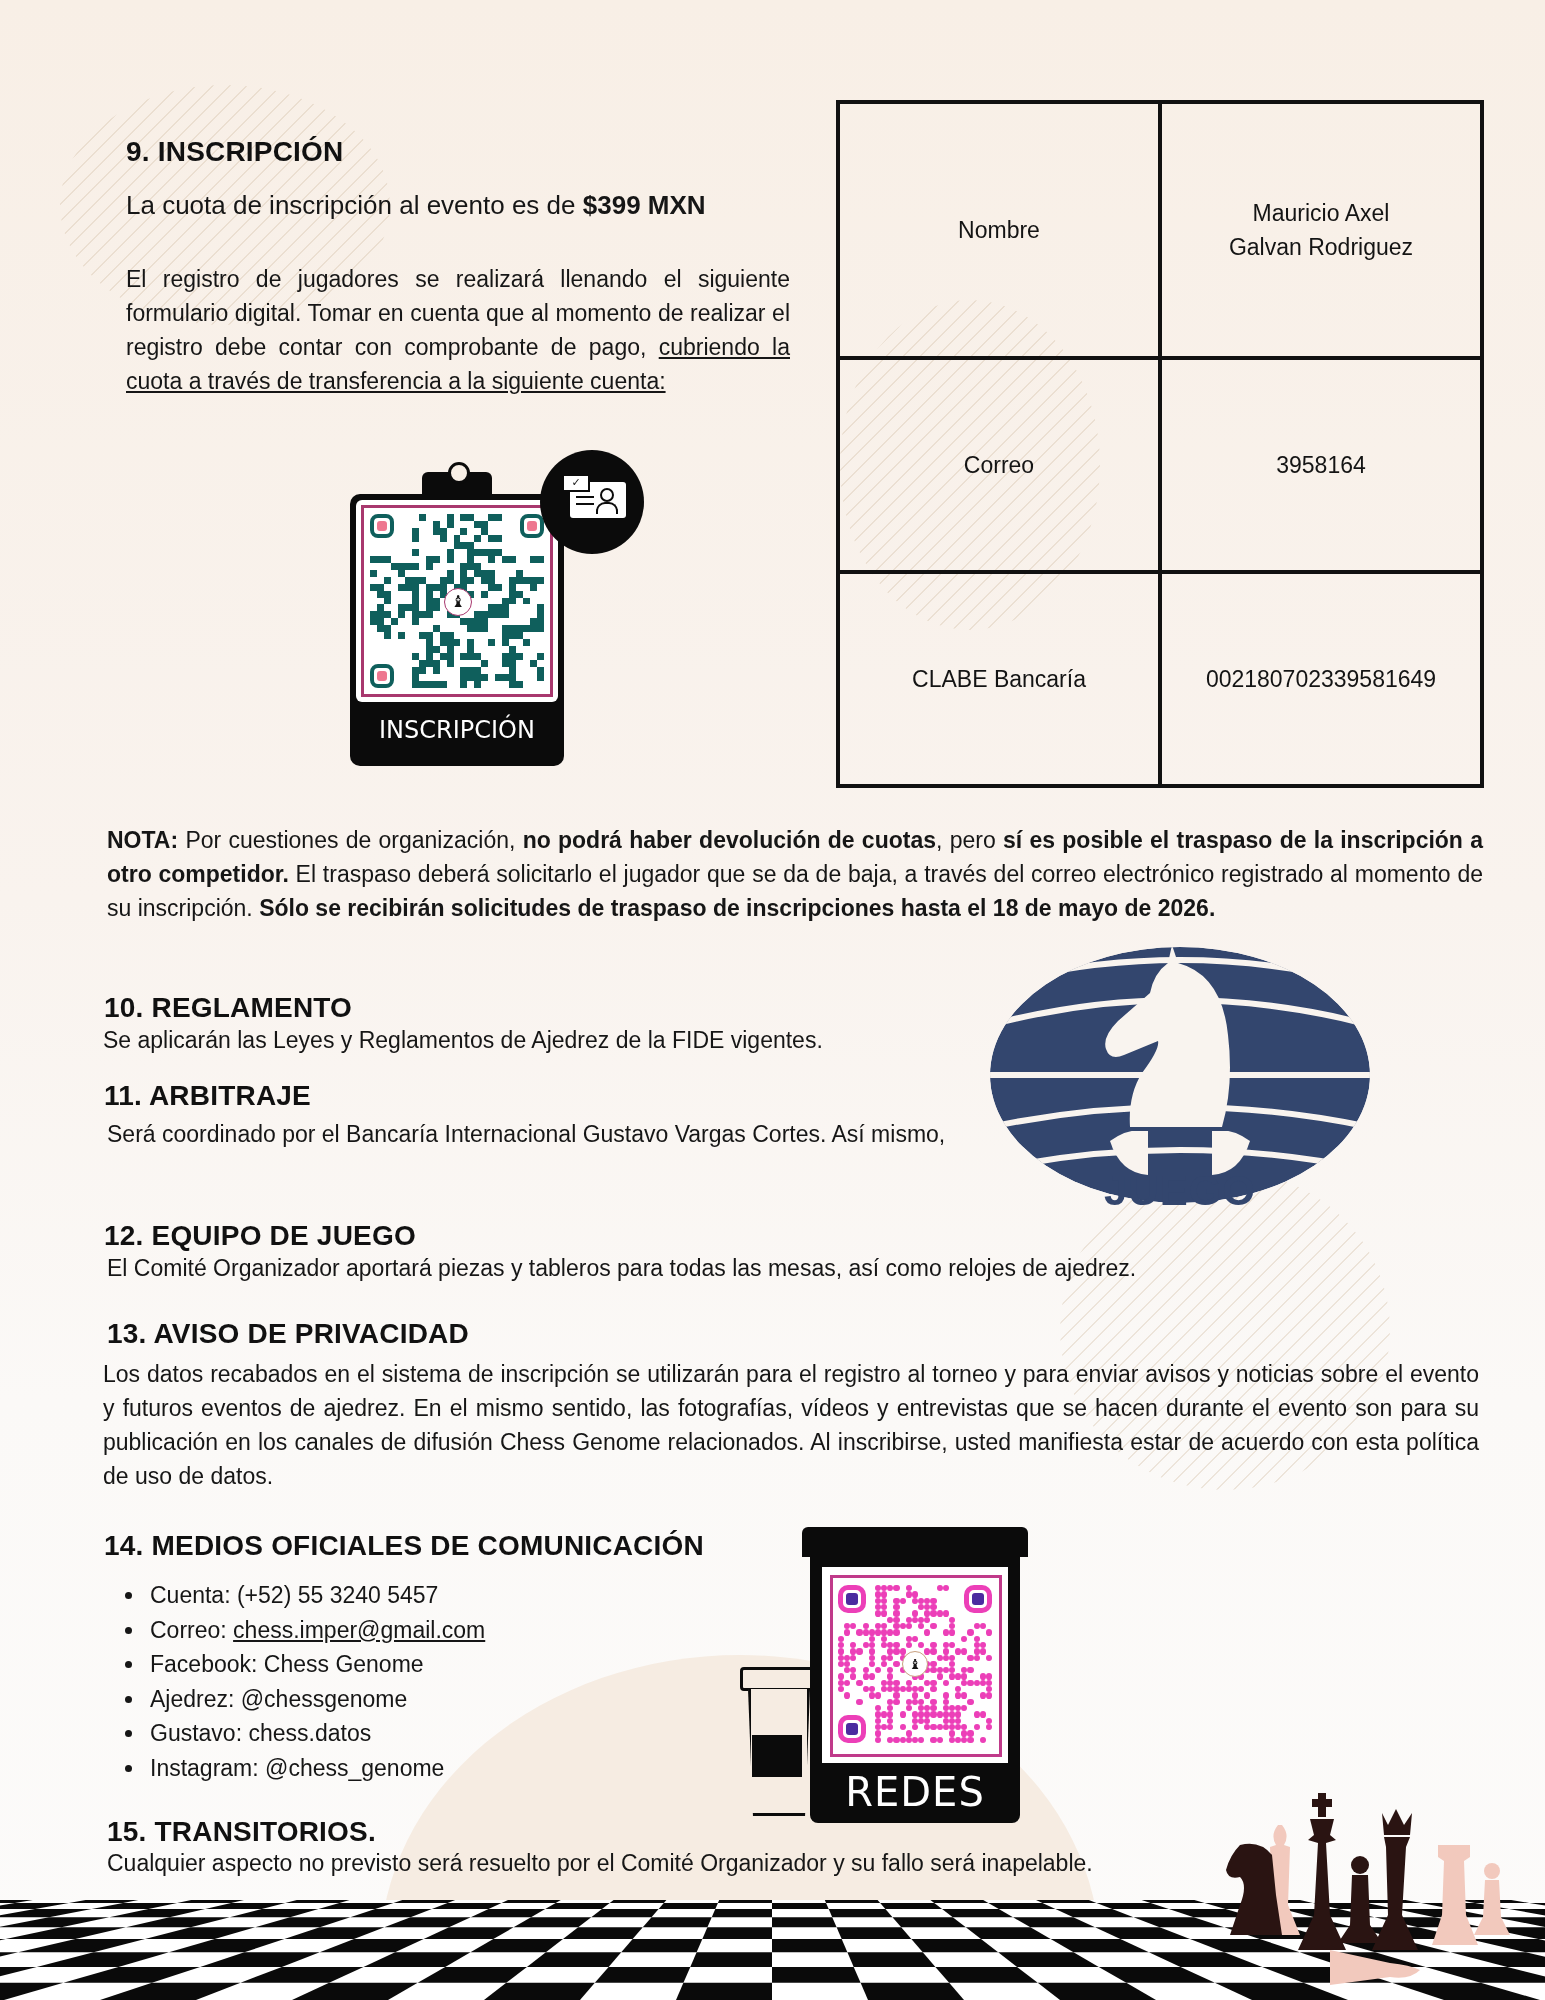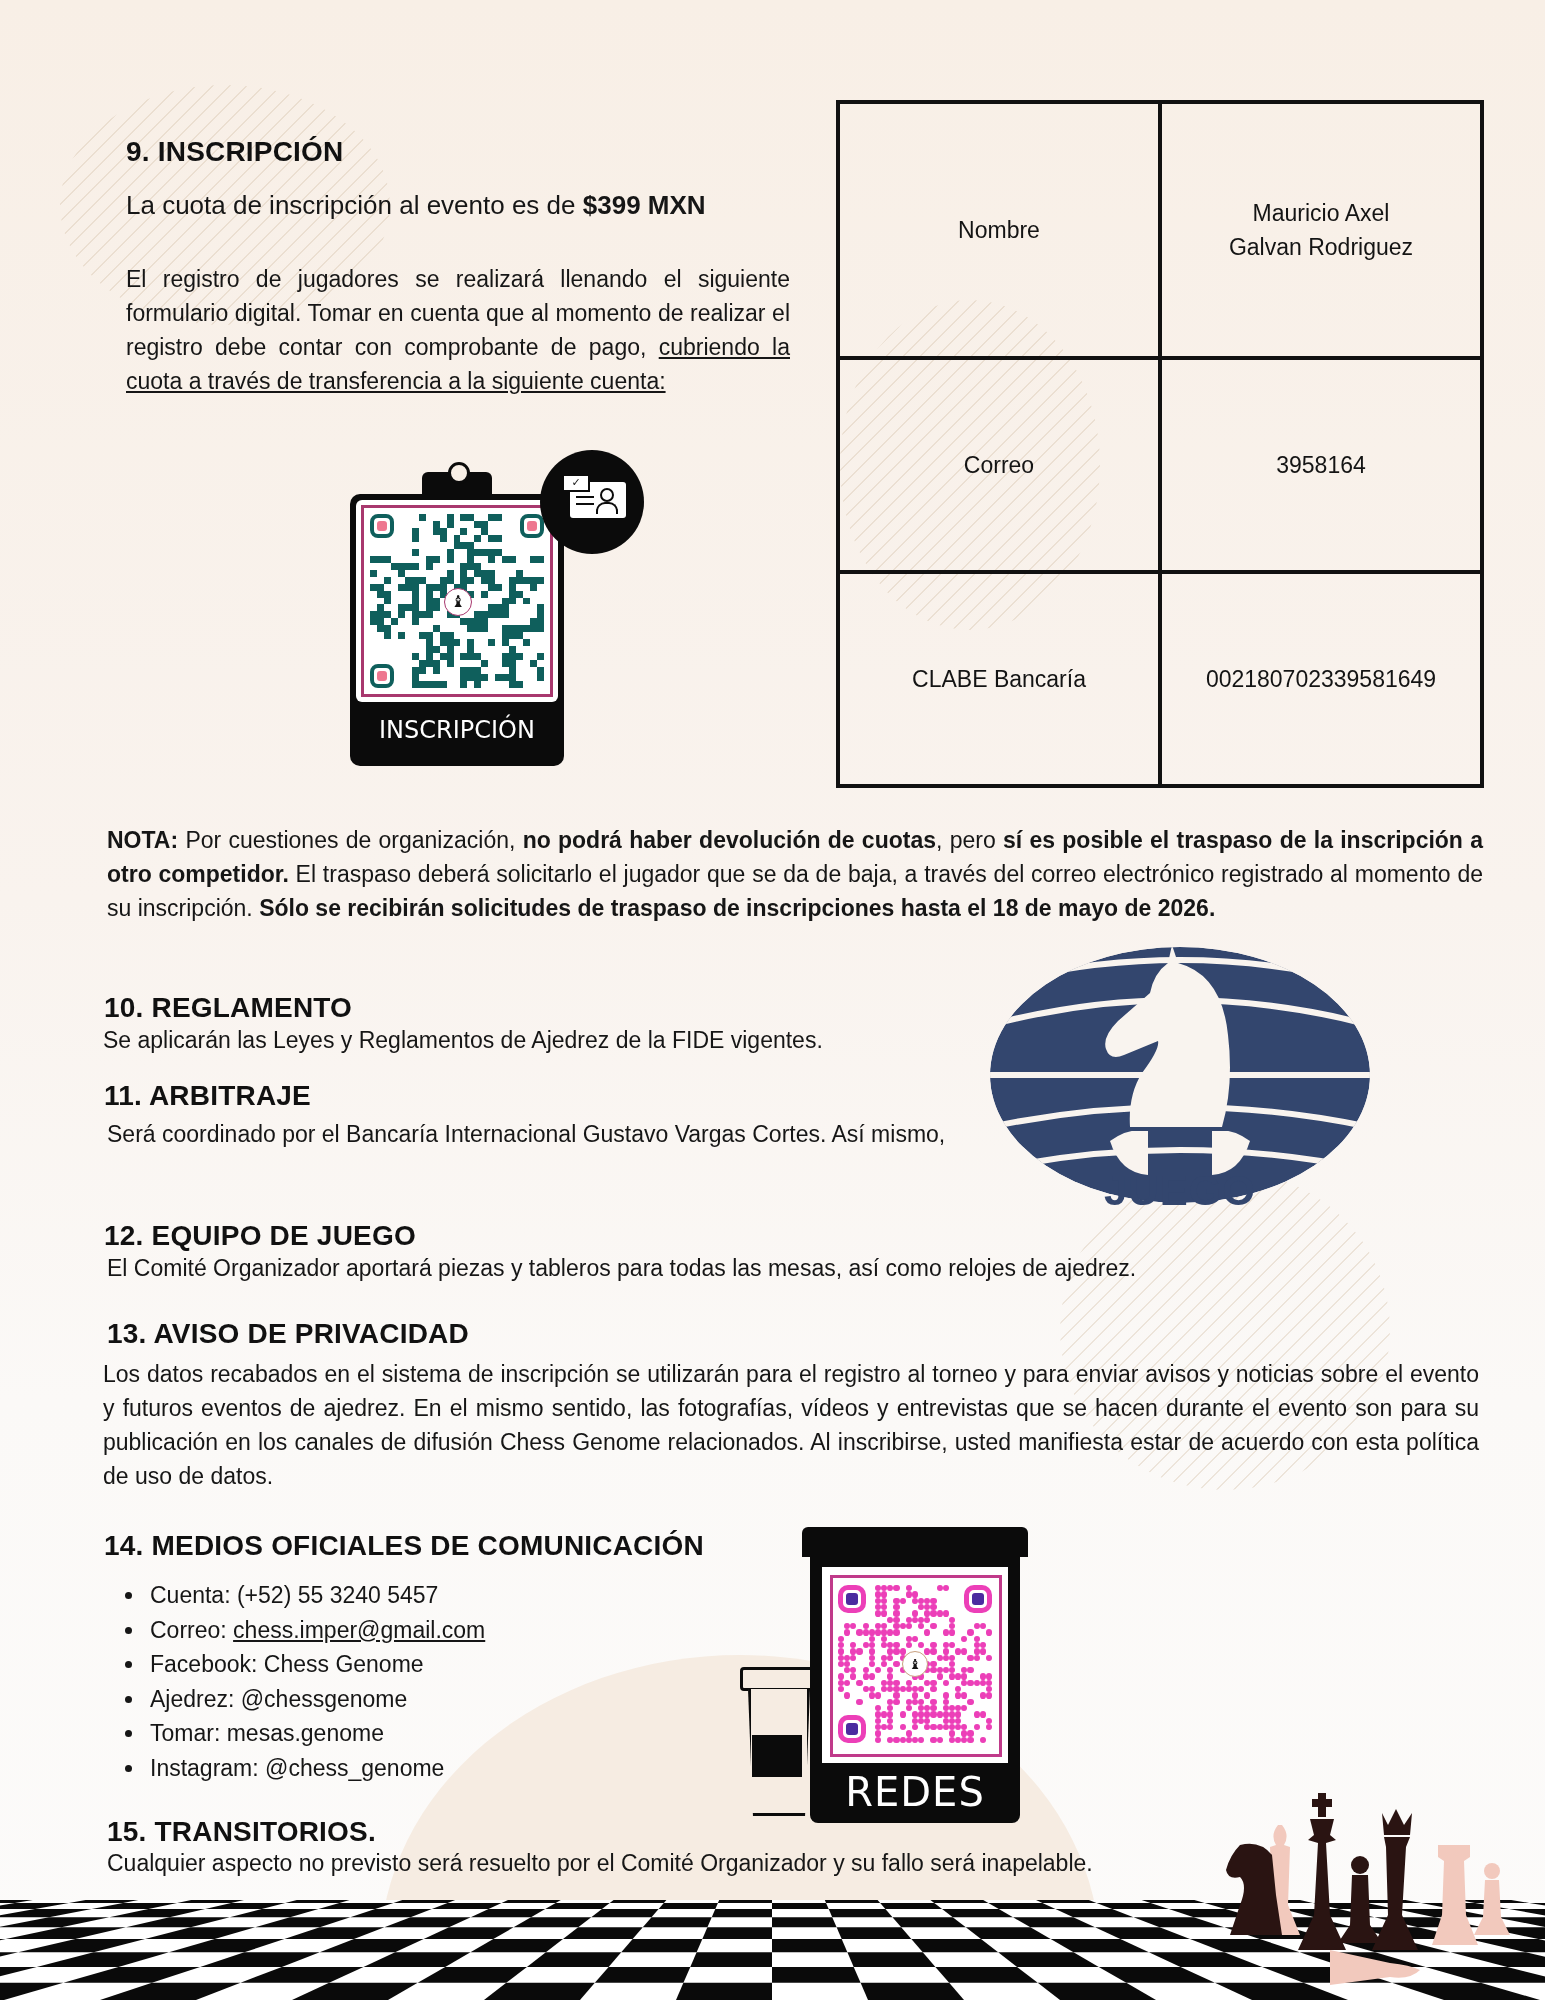--- a/index.html
+++ b/index.html
@@ -805,21 +805,21 @@
 
 <h2 class="sec" style="left:107px;top:1318px;">13. AVISO DE PRIVACIDAD</h2>
 <p class="txt justify" style="left:103px;top:1357px;width:1376px;">Los datos recabados en el sistema de inscripción se utilizarán para el registro al torneo y para enviar avisos y noticias sobre el evento y futuros eventos de ajedrez. En el mismo sentido, las fotografías, vídeos y entrevistas que se hacen durante el evento son para su publicación en los canales de difusión Chess Genome relacionados. Al inscribirse, usted manifiesta estar de acuerdo con esta política de uso de datos.</p>
 
 <h2 class="sec" style="left:104px;top:1530px;">14. MEDIOS OFICIALES DE COMUNICACIÓN</h2>
 <ul class="media">
   <li><span>Cuenta: </span><span>(+52) 55 3240 5457</span></li>
   <li><span>Correo: </span><span class="u">chess.imper@gmail.com</span></li>
   <li><span>Facebook: </span><span>Chess Genome</span></li>
   <li><span>Ajedrez: </span><span>@chessgenome</span></li>
-  <li><span>Tomar: </span><span>mesas.genome</span></li>
+  <li><span>Gustavo: </span><span>chess.datos</span></li>
   <li><span>Instagram: </span><span>@chess_genome</span></li>
 </ul>
 
 <div class="abs" style="left:732px;top:1525px;width:300px;height:300px;">
 
   <div class="abs" style="left:8px;top:142px;width:70px;height:150px;">
     <div class="abs" style="left:0;top:0;width:72px;height:18px;background:#f6ece2;border:3px solid #0b0b0b;border-radius:4px;"></div>
     <div class="abs" style="left:8px;top:22px;width:56px;height:124px;background:#f6ece2;border:3px solid #0b0b0b;border-top:none;clip-path:polygon(0 0,100% 0,92% 100%,8% 100%);"></div>
     <div class="abs" style="left:12px;top:68px;width:50px;height:42px;background:#0b0b0b;"></div>
   </div>

